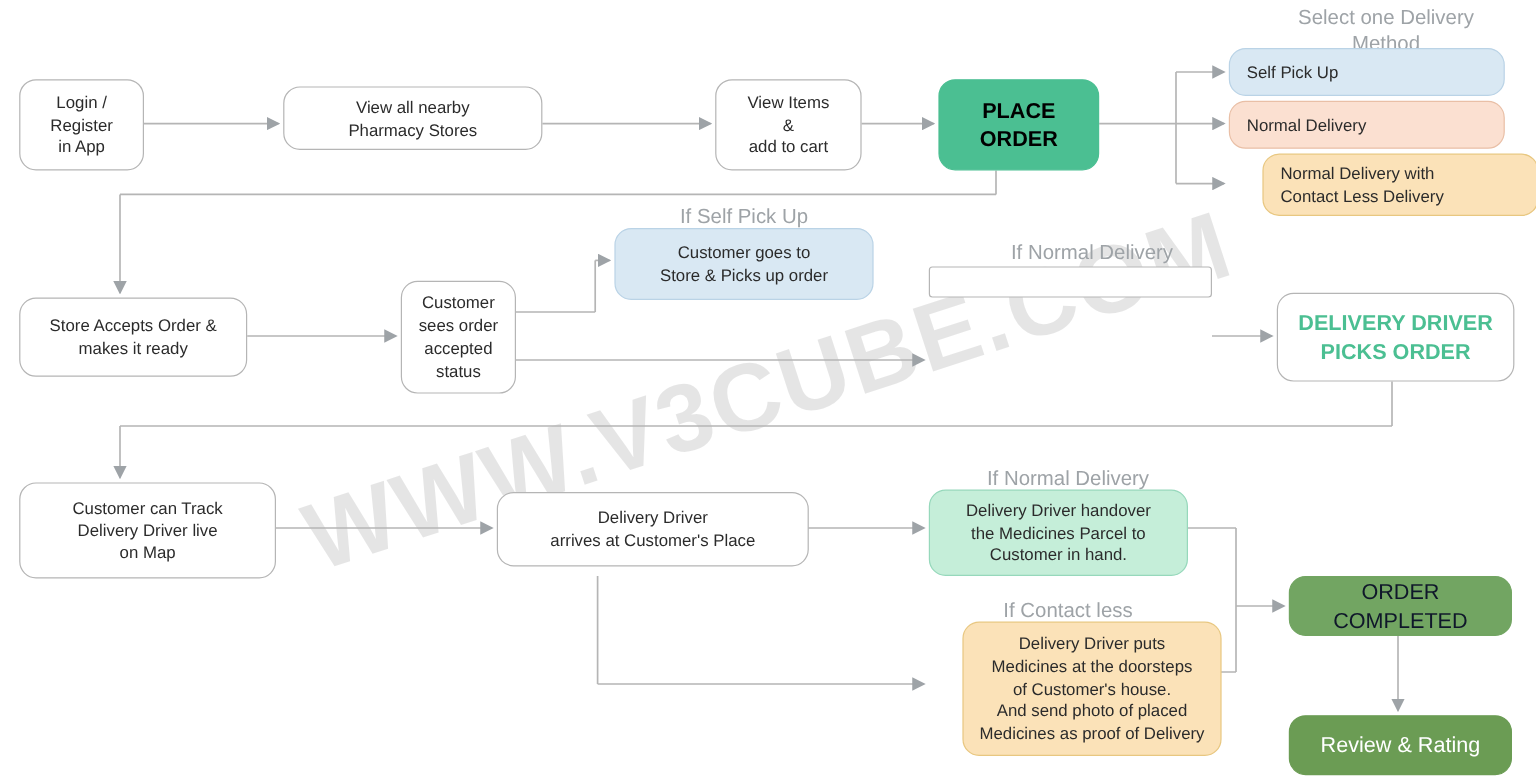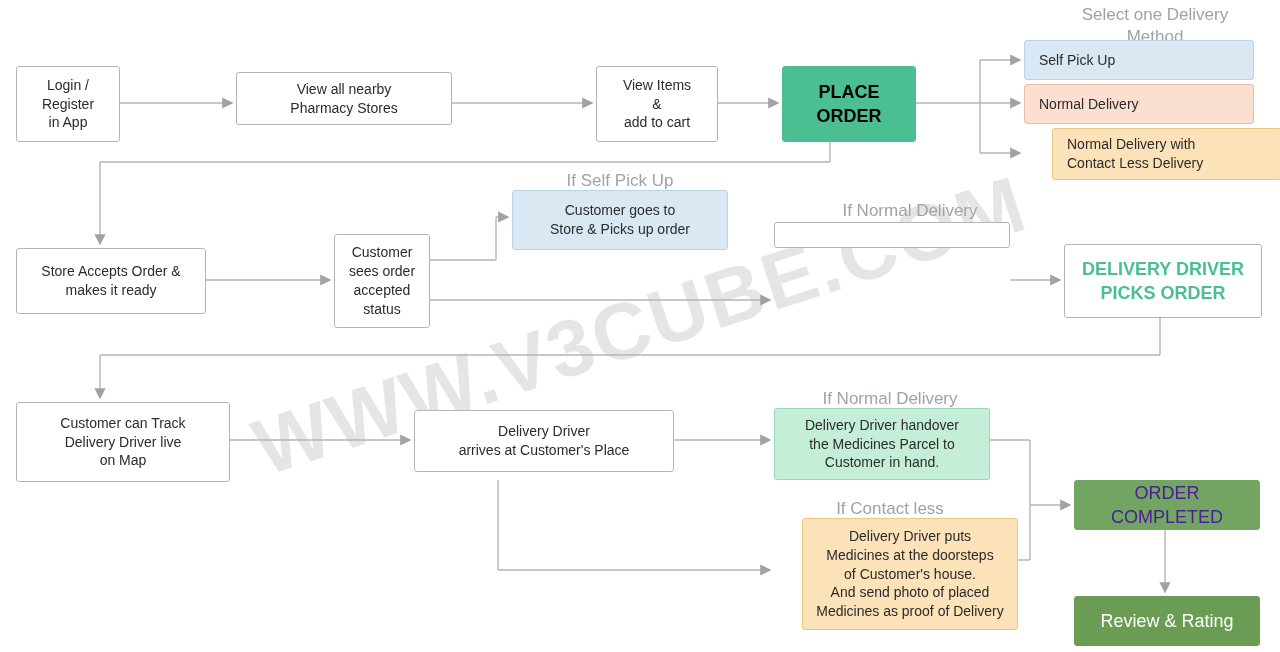--- a/index.html
+++ b/index.html
@@ -33,35 +33,35 @@
     transform:translate(-50%,-50%) rotate(-18deg);
     font-size:80px;font-weight:800;letter-spacing:2px;
     color:rgba(0,0,0,0.10);
     white-space:nowrap;pointer-events:none;user-select:none;
     z-index:0;
   }
   svg.connectors{position:absolute;inset:0;z-index:1;pointer-events:none;}
   .box{
     position:absolute;
     border:1px solid var(--border);
-    border-radius:3px;
+    border-radius:14px;
     background:#fff;
     display:flex;align-items:center;justify-content:center;
     text-align:center;
     padding:10px 12px;
     font-size:14px;line-height:1.35;
     z-index:2;
   }
   .box.green{background:var(--green);border-color:var(--green);color:#000000;font-weight:600;}
   .box.green-outline{color:var(--green);font-weight:600;}
   .box.blue{background:var(--blue-soft);border-color:var(--blue-border);}
   .box.peach{background:var(--peach);border-color:var(--peach-border);}
   .box.mustard{background:var(--mustard);border-color:var(--mustard-border);margin-left:28px;}
   .box.mint{background:var(--mint);border-color:var(--mint-border);}
-  .box.dark-green{background:var(--green-dark);border-color:var(--green-dark);color:#4c1d95;}
+  .box.dark-green{background:var(--green-dark);border-color:var(--green-dark);color:#0f172a;}
   .box.dark-green2{background:var(--green-dark2);border-color:var(--green-dark2);color:#fff;}
   .label{
     position:absolute;
     font-size:17px;color:var(--muted);
     text-align:center;z-index:2;line-height:1.3;
   }
   .bullets{
     position:absolute;border:1px solid var(--border);border-radius:3px;
     padding:12px 14px 12px 10px;background:#fff;
     z-index:2;font-size:14px;

